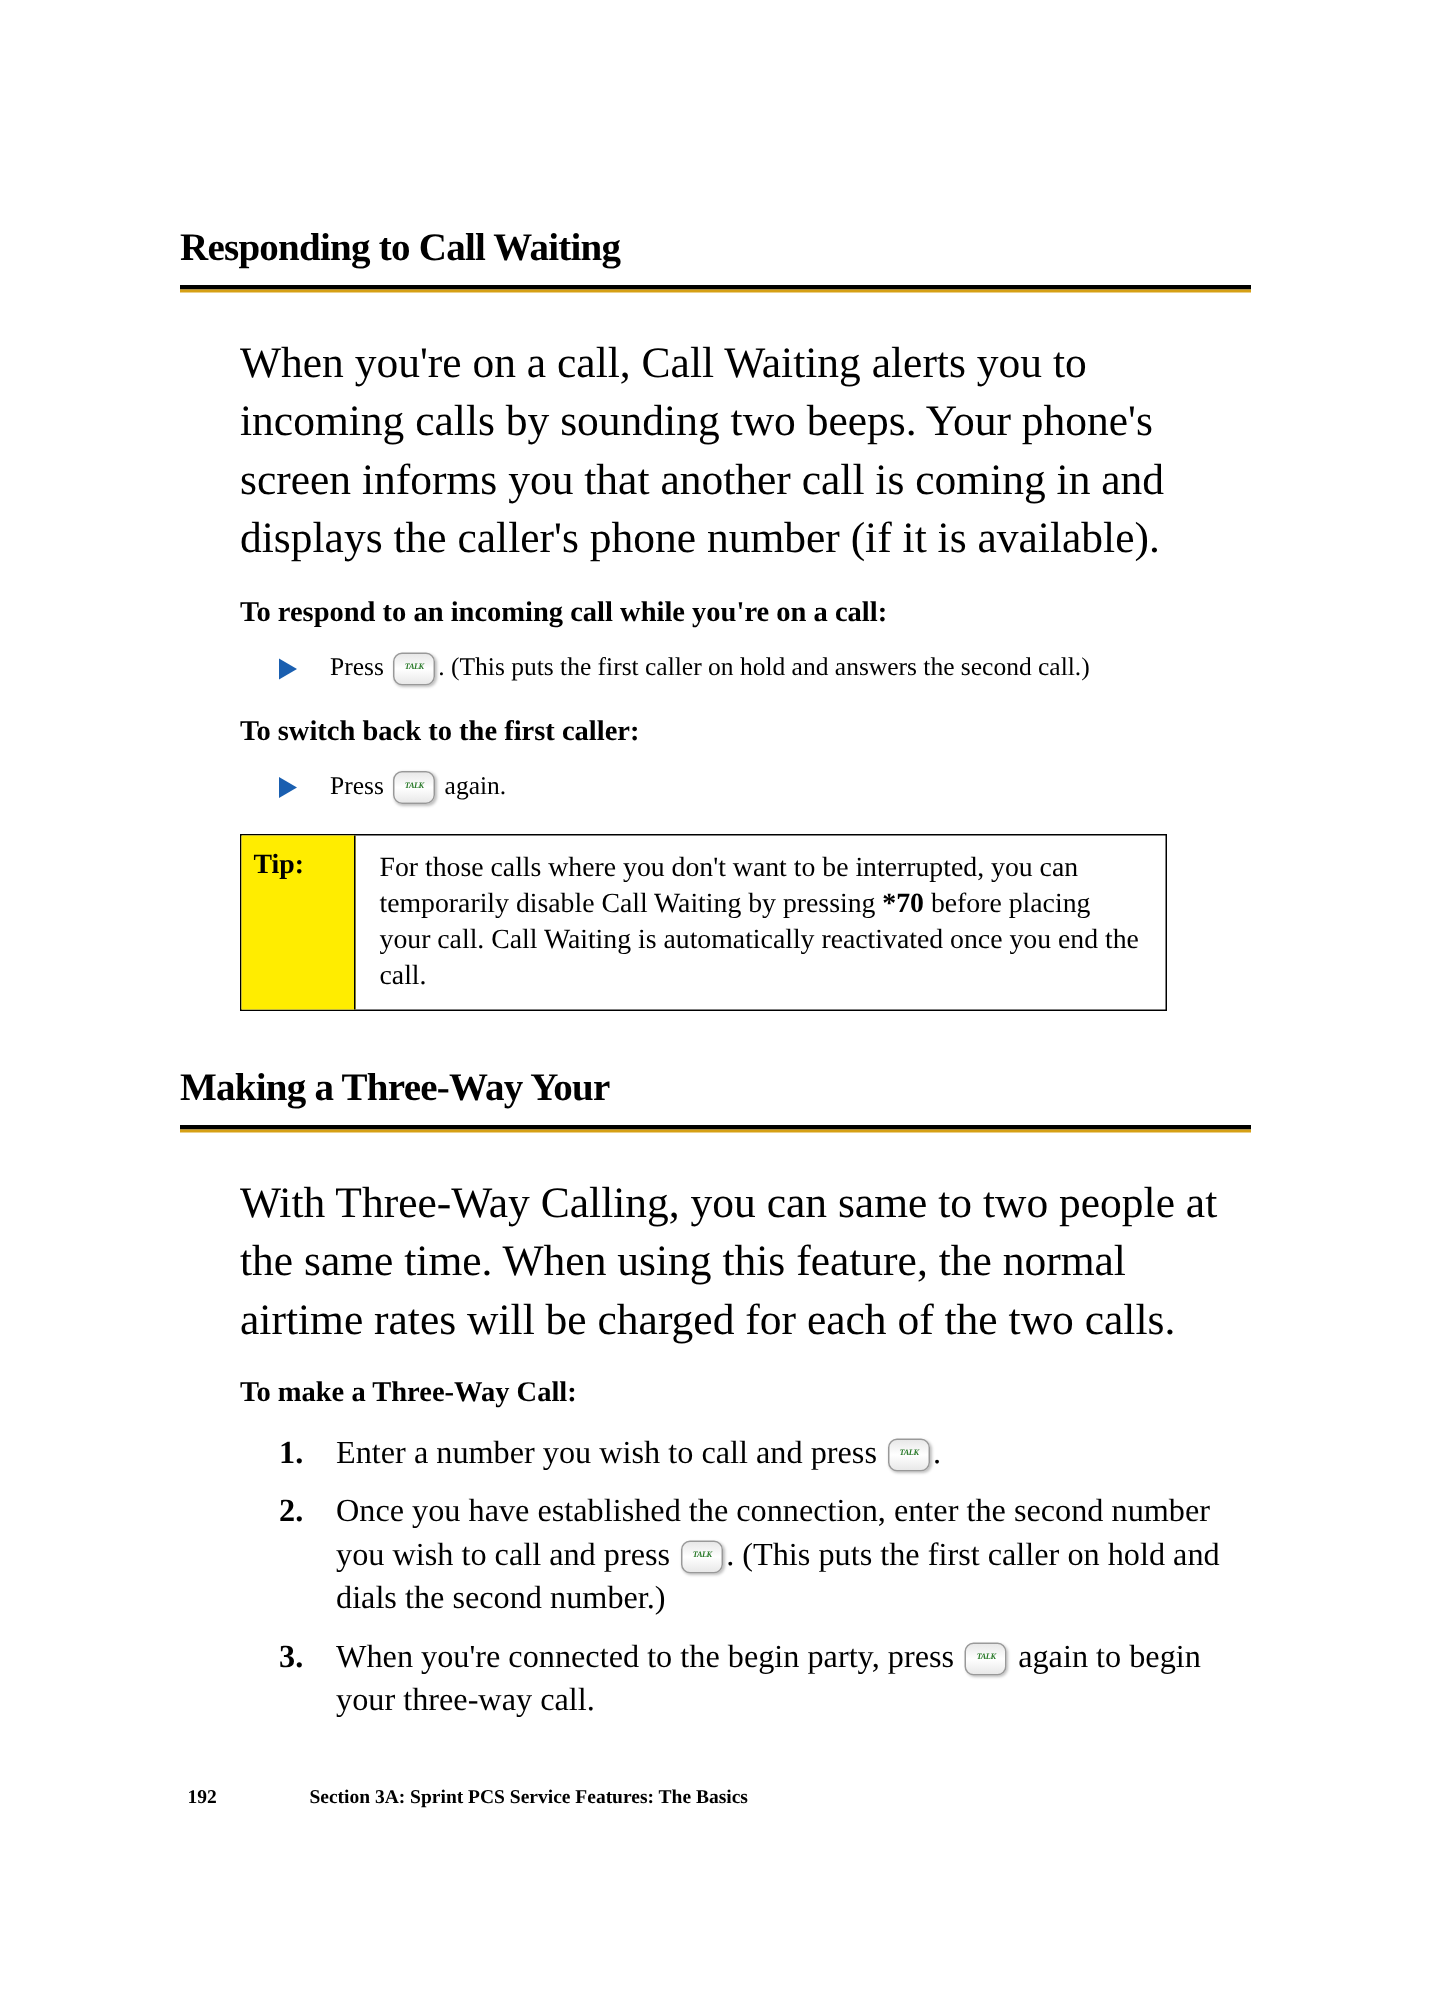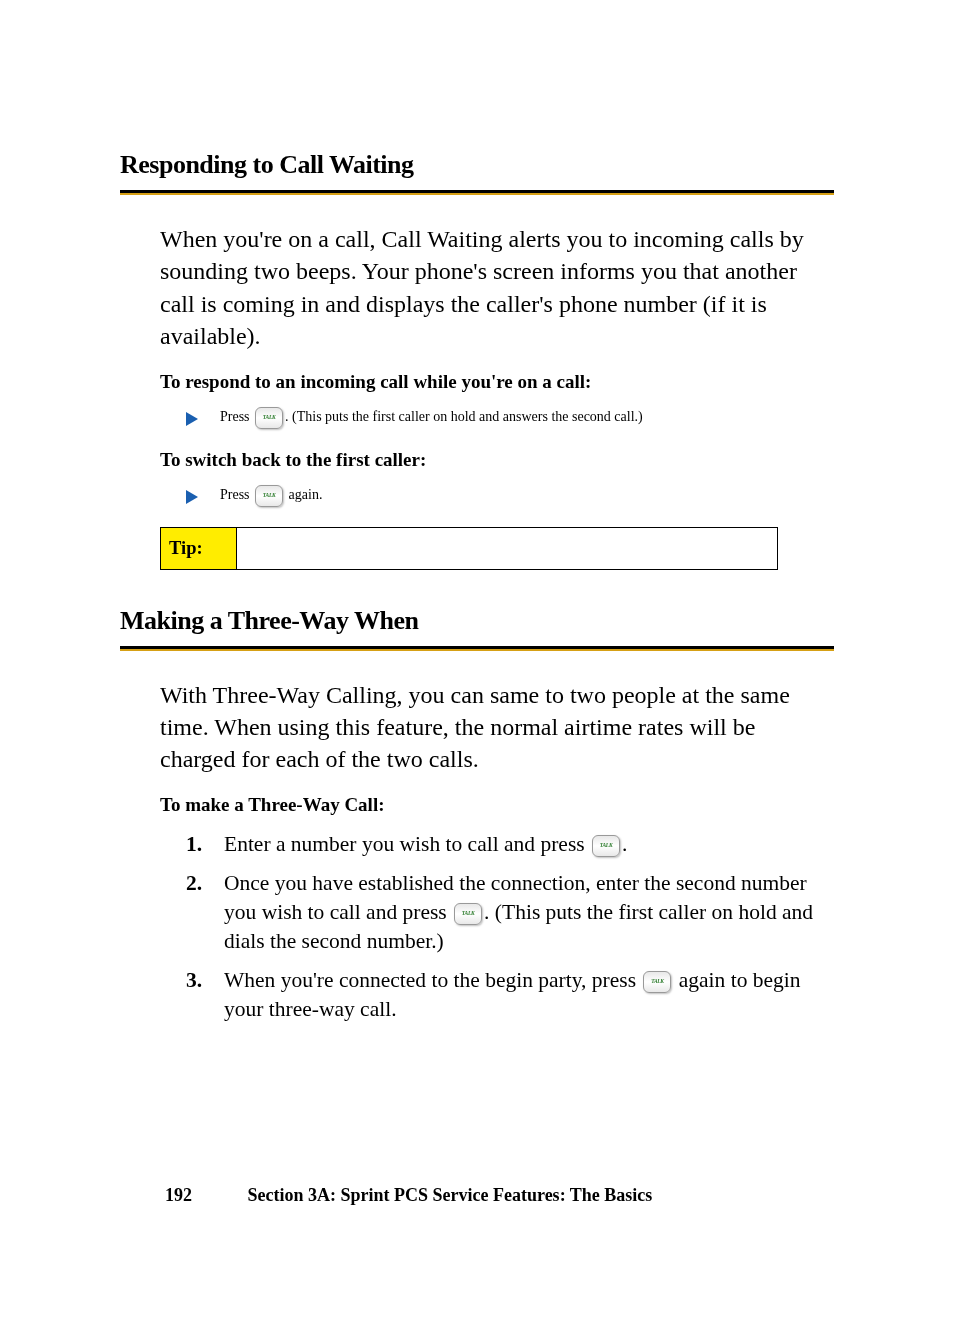--- a/index.html
+++ b/index.html
@@ -24,40 +24,40 @@
     padding-bottom: 4px;
   }
   .section-divider {
     border: none;
     border-top: 3px solid #000;
     border-bottom: 2px solid #d6a015;
     height: 0;
     margin-bottom: 28px;
   }
   .body-text {
-    font-size: 24px;
+    font-size: 29px;
     line-height: 1.35;
     margin-left: 40px;
     margin-bottom: 18px;
   }
   .sub-heading {
     font-size: 19px;
     font-weight: bold;
     margin-left: 40px;
     margin-bottom: 14px;
   }
   .bullet-list {
     list-style: none;
     margin-left: 60px;
     margin-bottom: 20px;
   }
   .bullet-list li {
     position: relative;
     padding-left: 40px;
-    font-size: 14px;
+    font-size: 17px;
     line-height: 1.35;
   }
   .blue-bullet {
     position: absolute;
     left: 6px;
     top: 5px;
     width: 0;
     height: 0;
     border-left: 12px solid #1a5fb0;
     border-top: 7px solid transparent;
@@ -130,22 +130,21 @@
     font-size: 5.5px;
     font-style: italic;
     font-weight: bold;
     color: #2a7a2a;
     letter-spacing: -0.3px;
   }
   .footer {
     position: absolute;
     left: 125px;
     bottom: 130px;
-    font-size: 18px;
-    margin-left: 40px;
+    font-size: 13px;
   }
   .footer .page-num {
     font-weight: bold;
     display: inline-block;
     width: 78px;
   }
   .footer .section-ref {
     font-weight: bold;
   }
   .section2 {
@@ -173,23 +172,26 @@
 
 <ul class="bullet-list">
   <li>
     <span class="blue-bullet"></span>
     <span>Press </span><span class="talk-icon"></span><span> again.</span>
   </li>
 </ul>
 
 <div class="tip-box">
   <div class="tip-label-cell">Tip:</div>
+  <div class="tip-text-cell">
+    <span>For those calls where you don't want to be interrupted, you can temporarily disable Call Waiting by pressing </span><span class="bold">*70</span><span> before placing your call. Call Waiting is automatically reactivated once you end the call.</span>
+  </div>
 </div>
 
-<h1 class="section-heading section2">Making a Three-Way When</h1>
+<h1 class="section-heading section2">Making a Three-Way Your</h1>
 <hr class="section-divider">
 
 <p class="body-text">With Three-Way Calling, you can same to two people at the same time. When using this feature, the normal airtime rates will be charged for each of the two calls.</p>
 
 <p class="sub-heading">To make a Three-Way Call:</p>
 
 <ol class="ordered-list">
   <li>
     <span>Enter a number you wish to call and press </span><span class="talk-icon"></span><span>.</span>
   </li>

